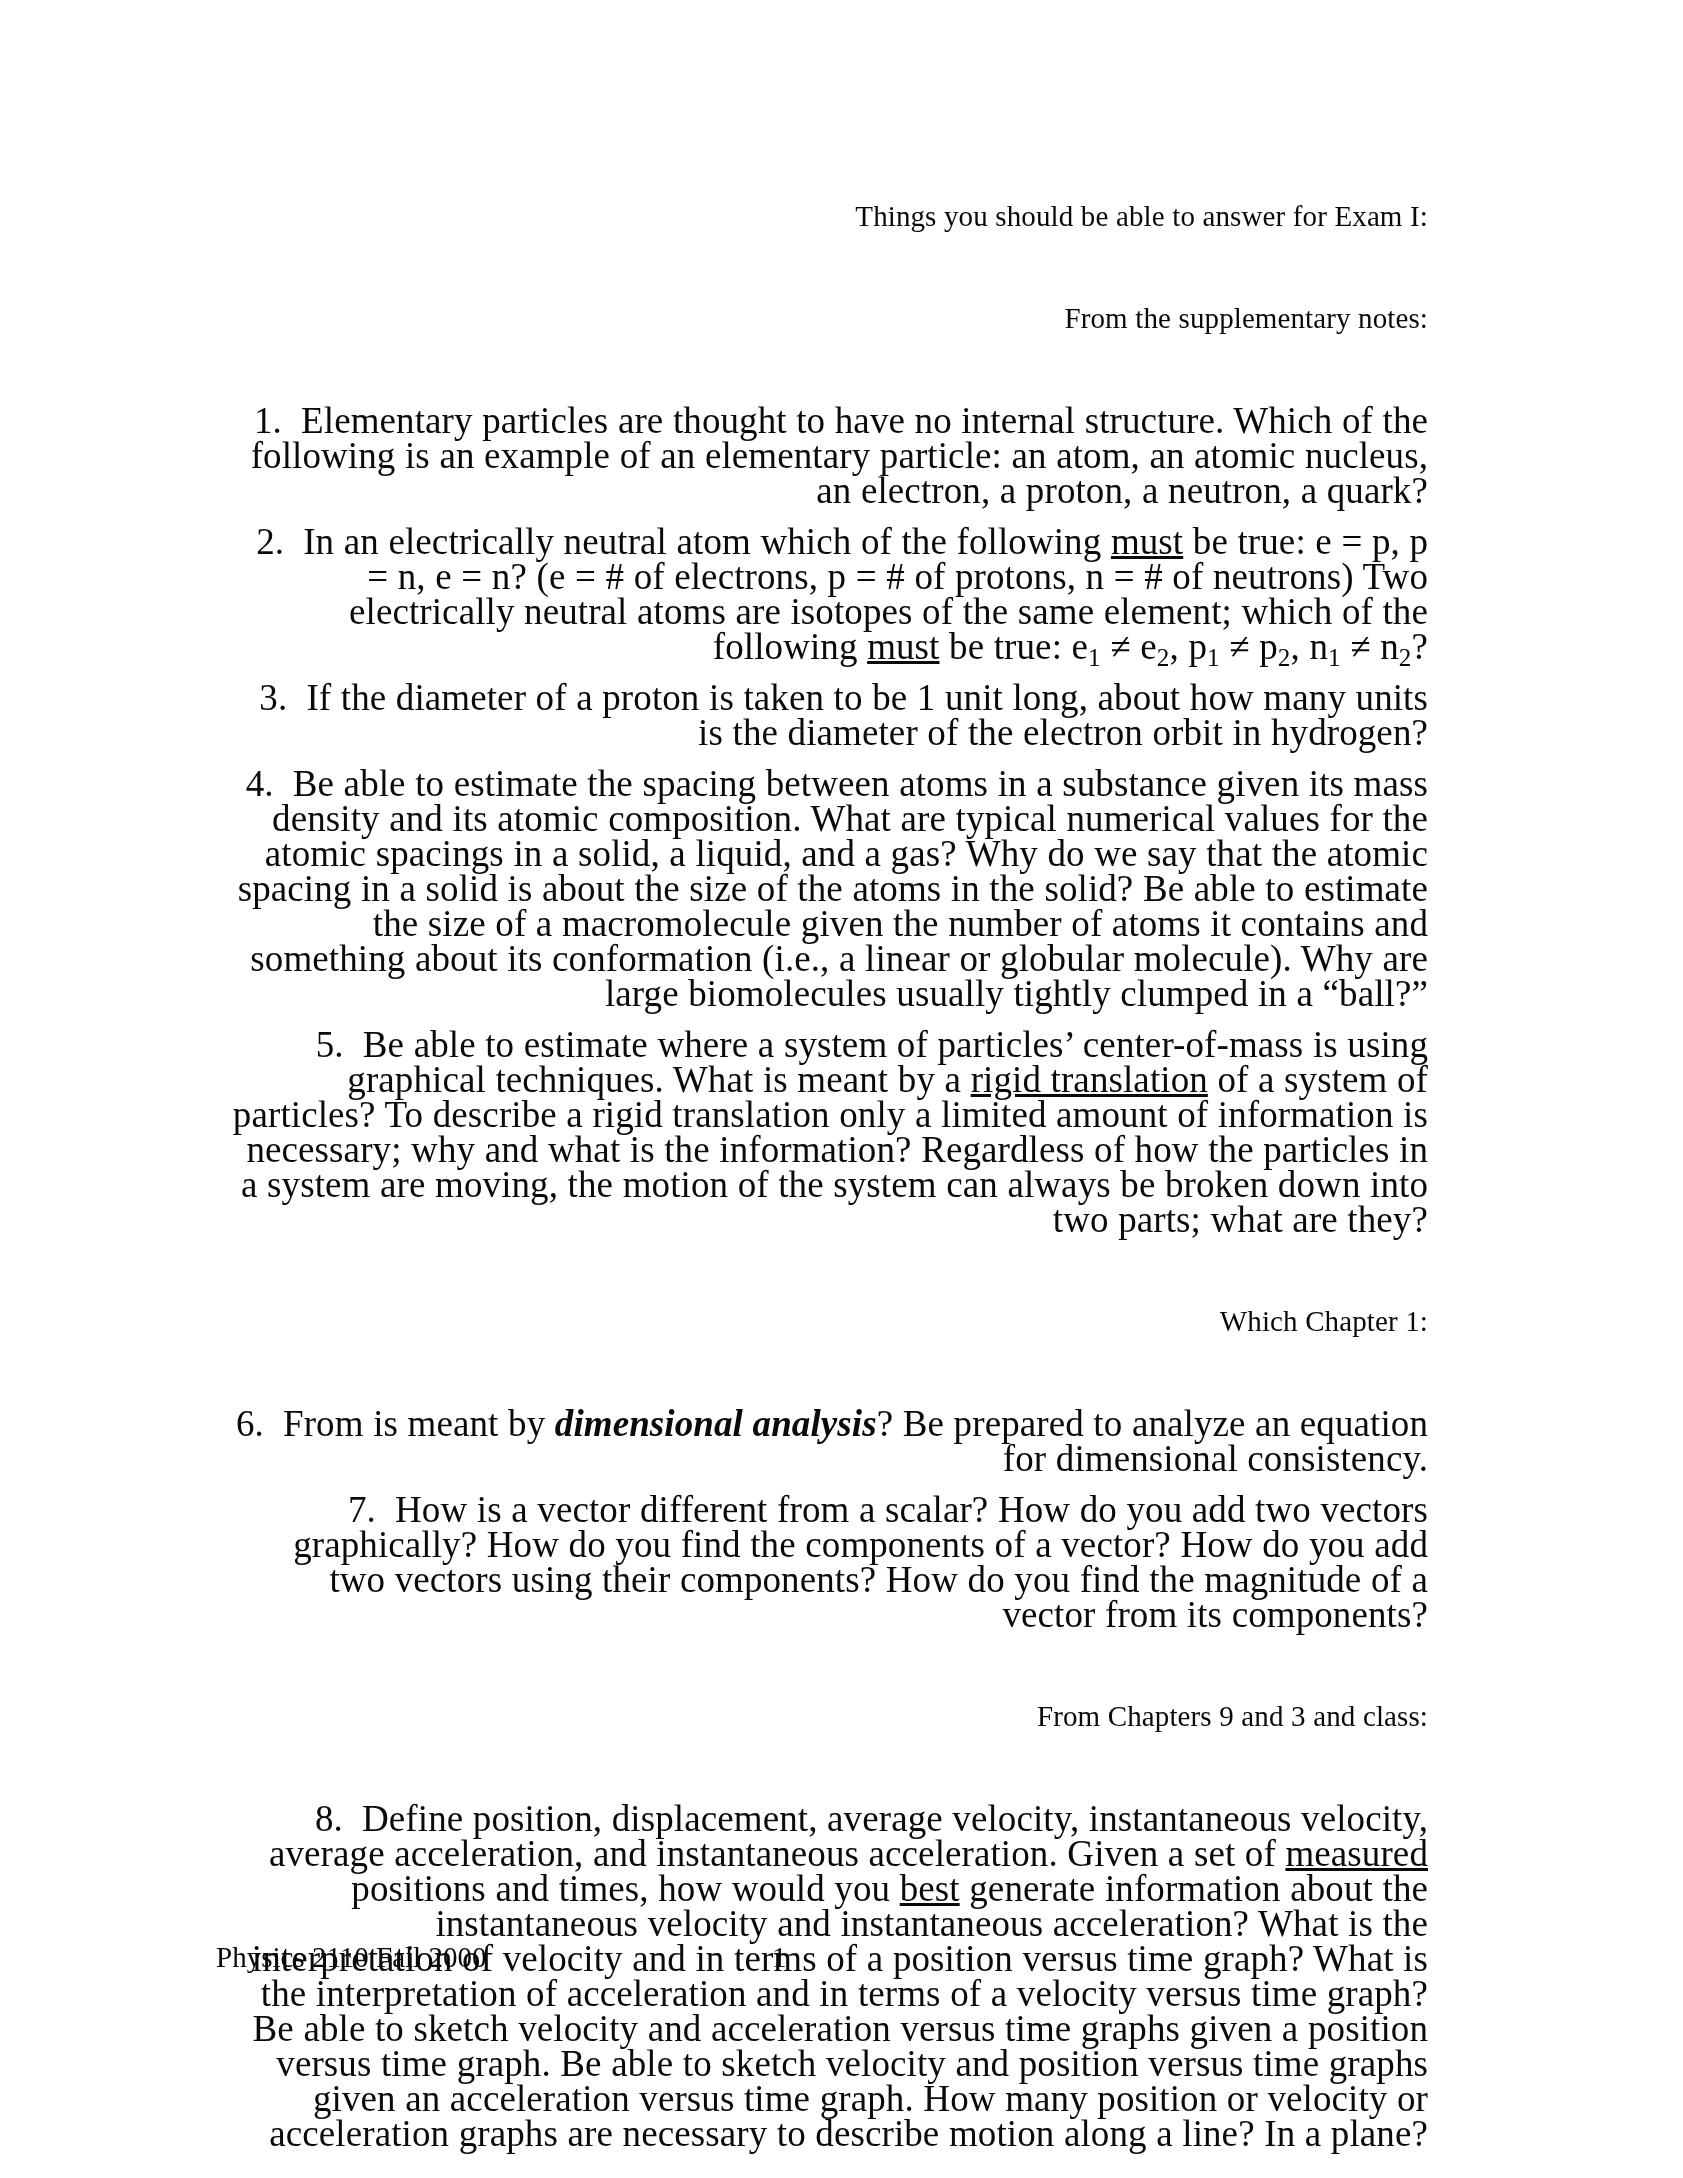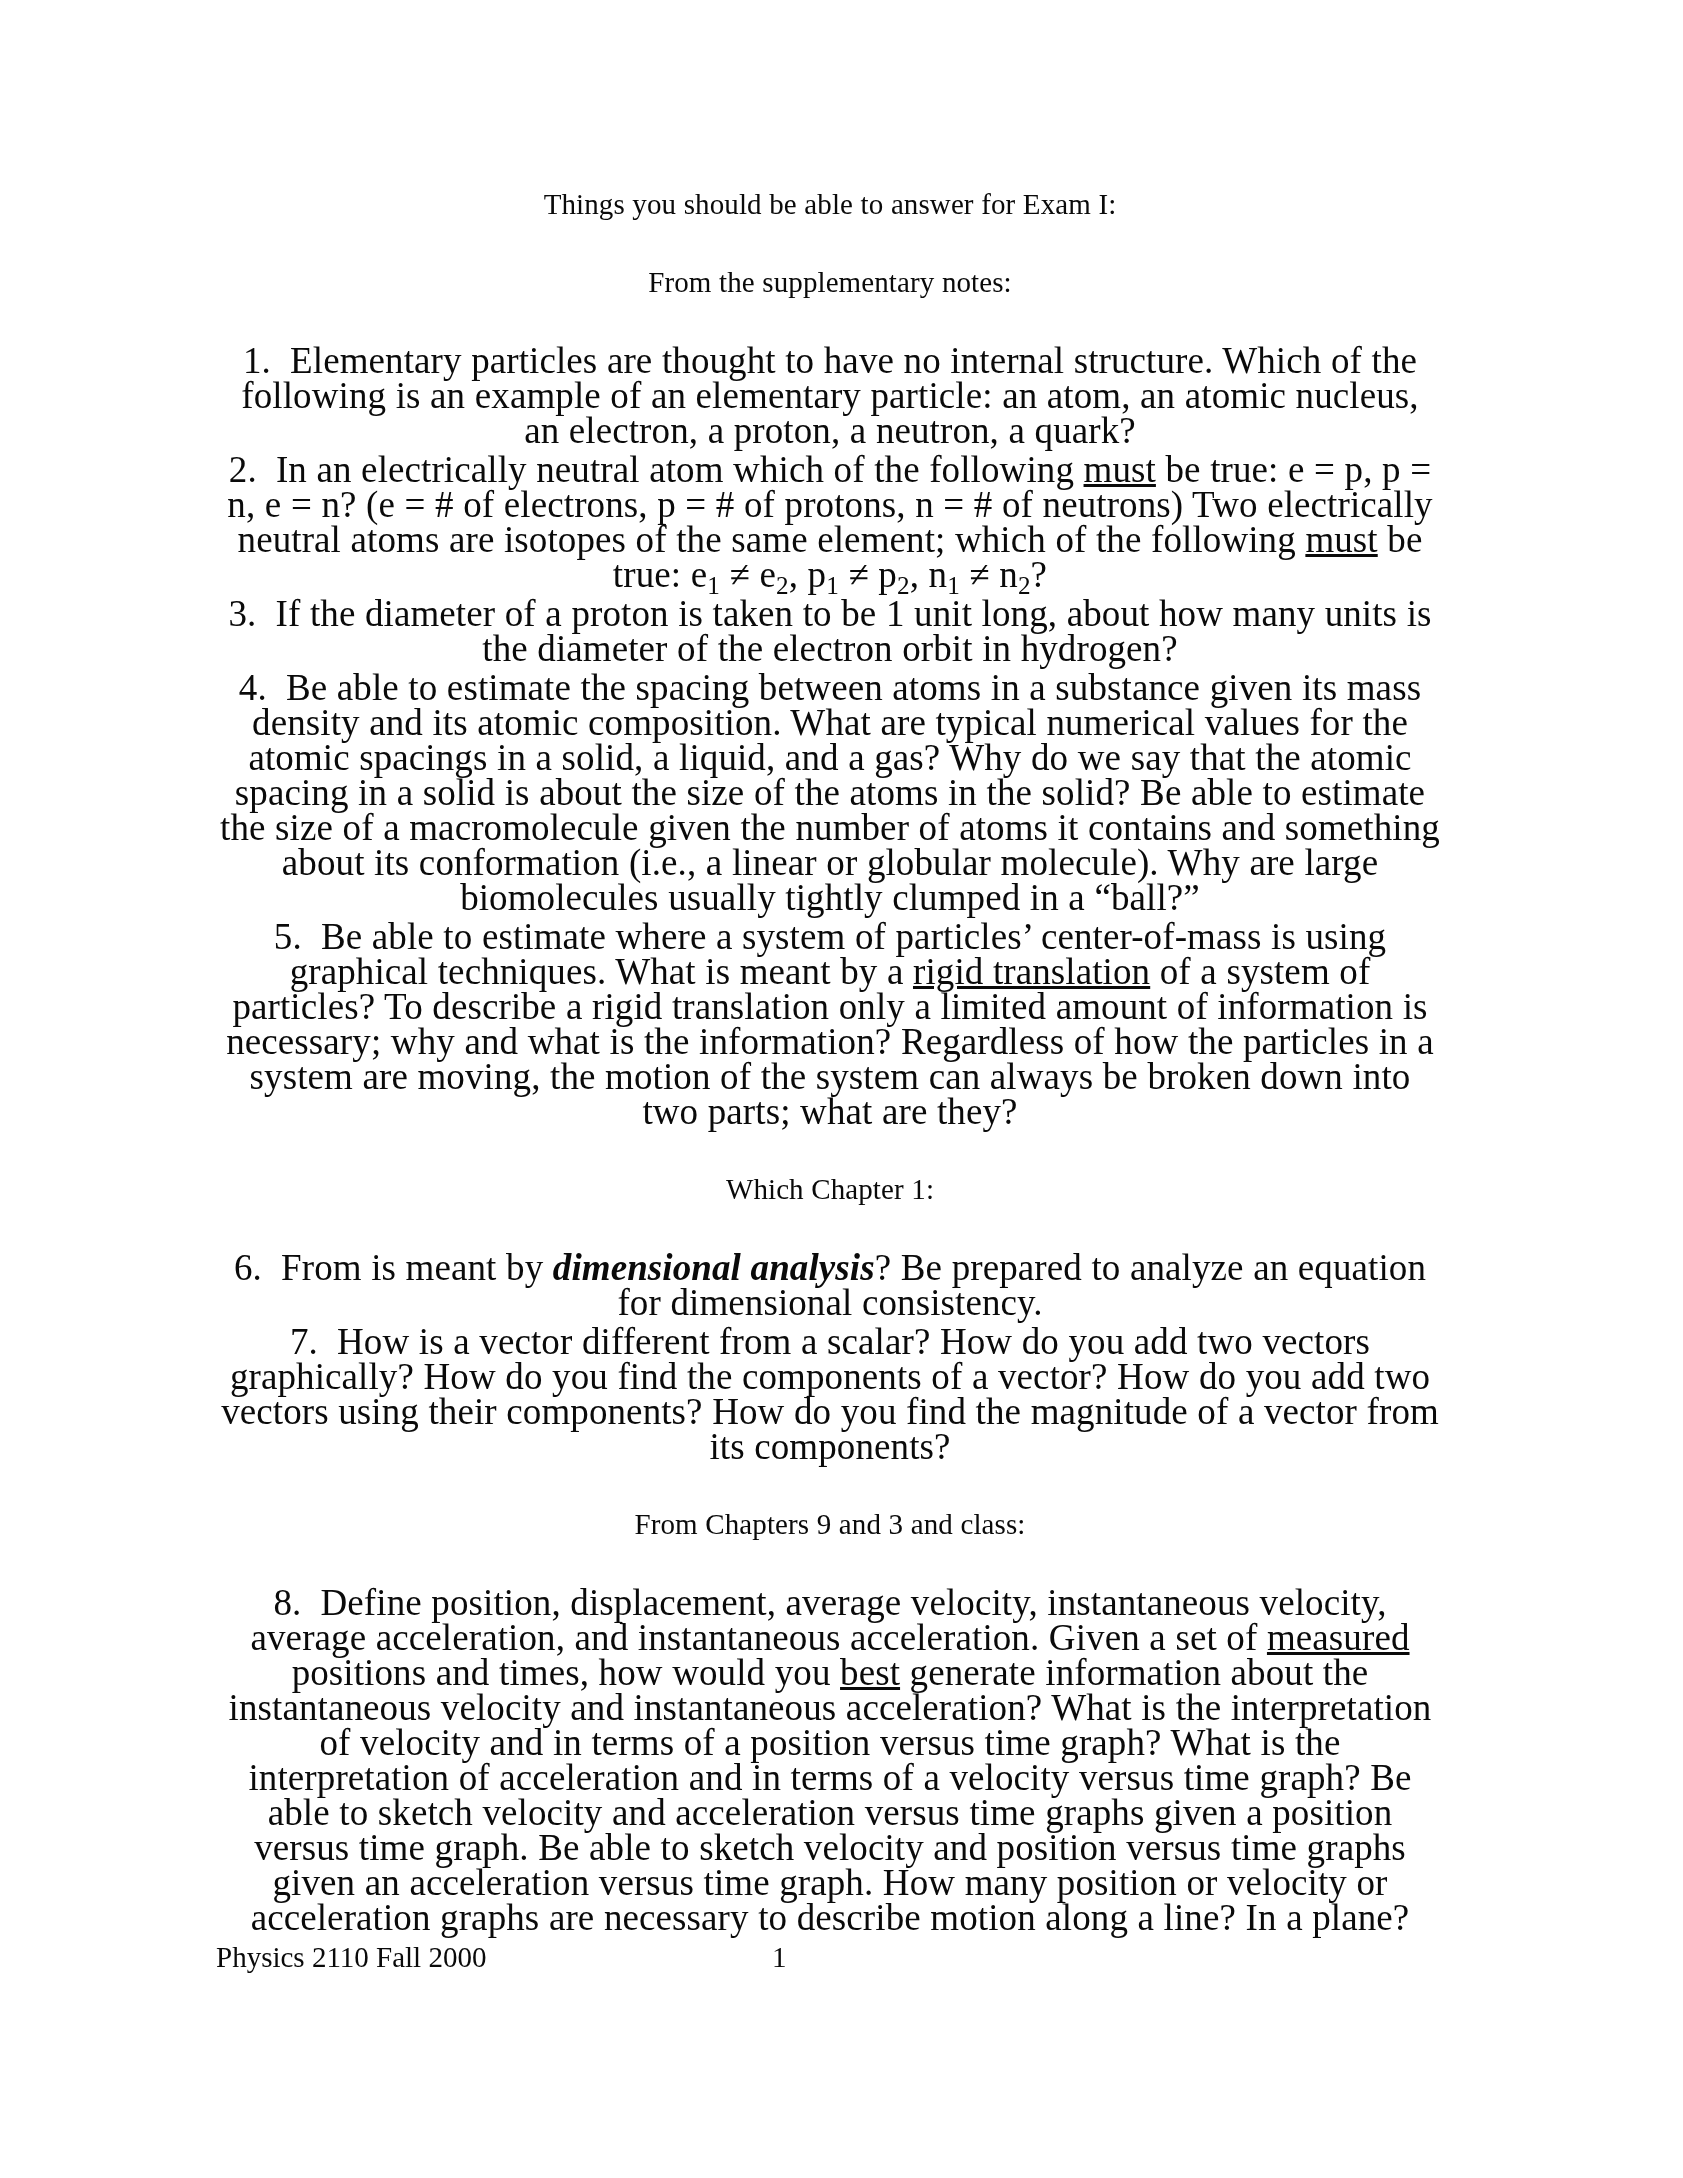--- a/index.html
+++ b/index.html
@@ -17,25 +17,25 @@
     font-family: "Liberation Serif", "DejaVu Serif", serif;
     color: #0a0a0a;
   }
   .content {
     position: absolute;
     left: 216px;
     top: 183px;
     width: 1228px;
   }
   p {
-    margin: 4px;
+    margin: 16px;
     font-size: 29px;
     line-height: 35px;
     letter-spacing: 0.1px;
-    text-align: center;
+    text-align: right;
     word-spacing: 0.2px;
   }
   .blank {
     height: 35px;
   }
   .heading {
     font-size: 29px;
     line-height: 35px;
   }
   .item {

